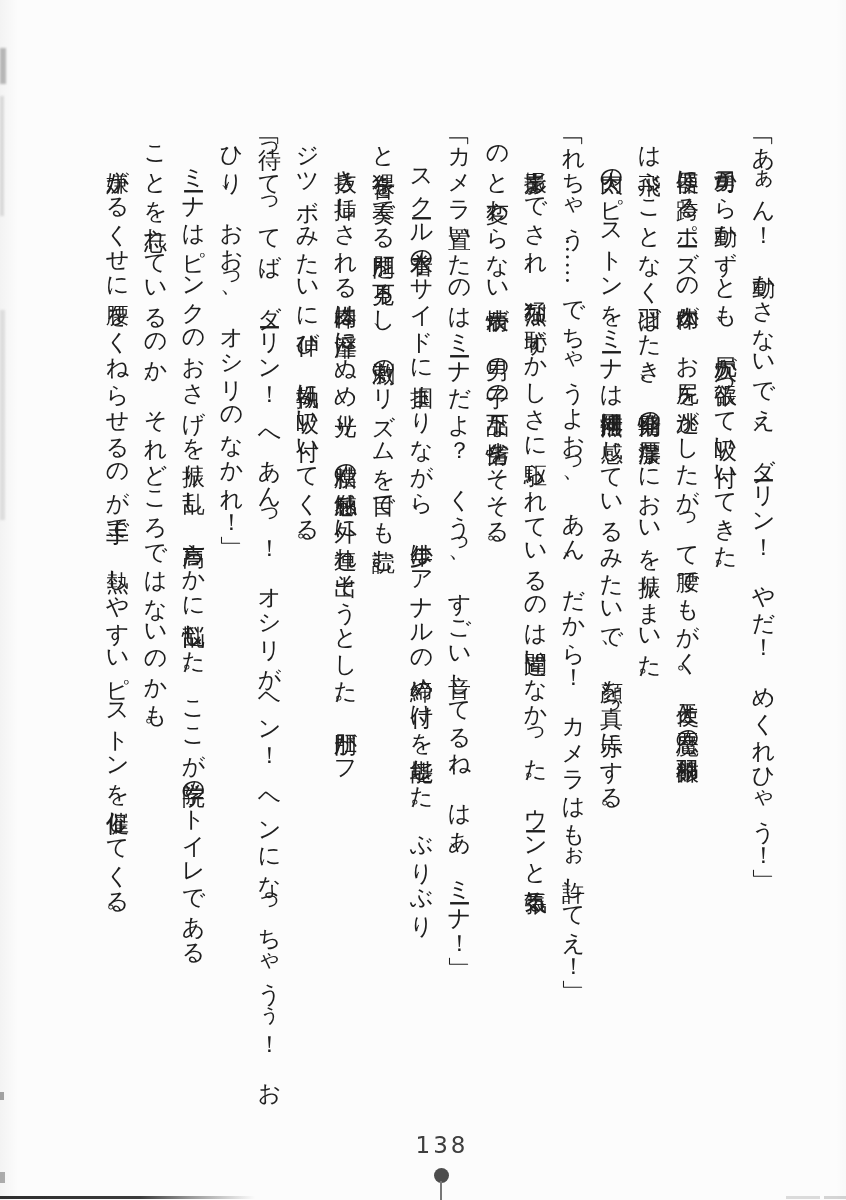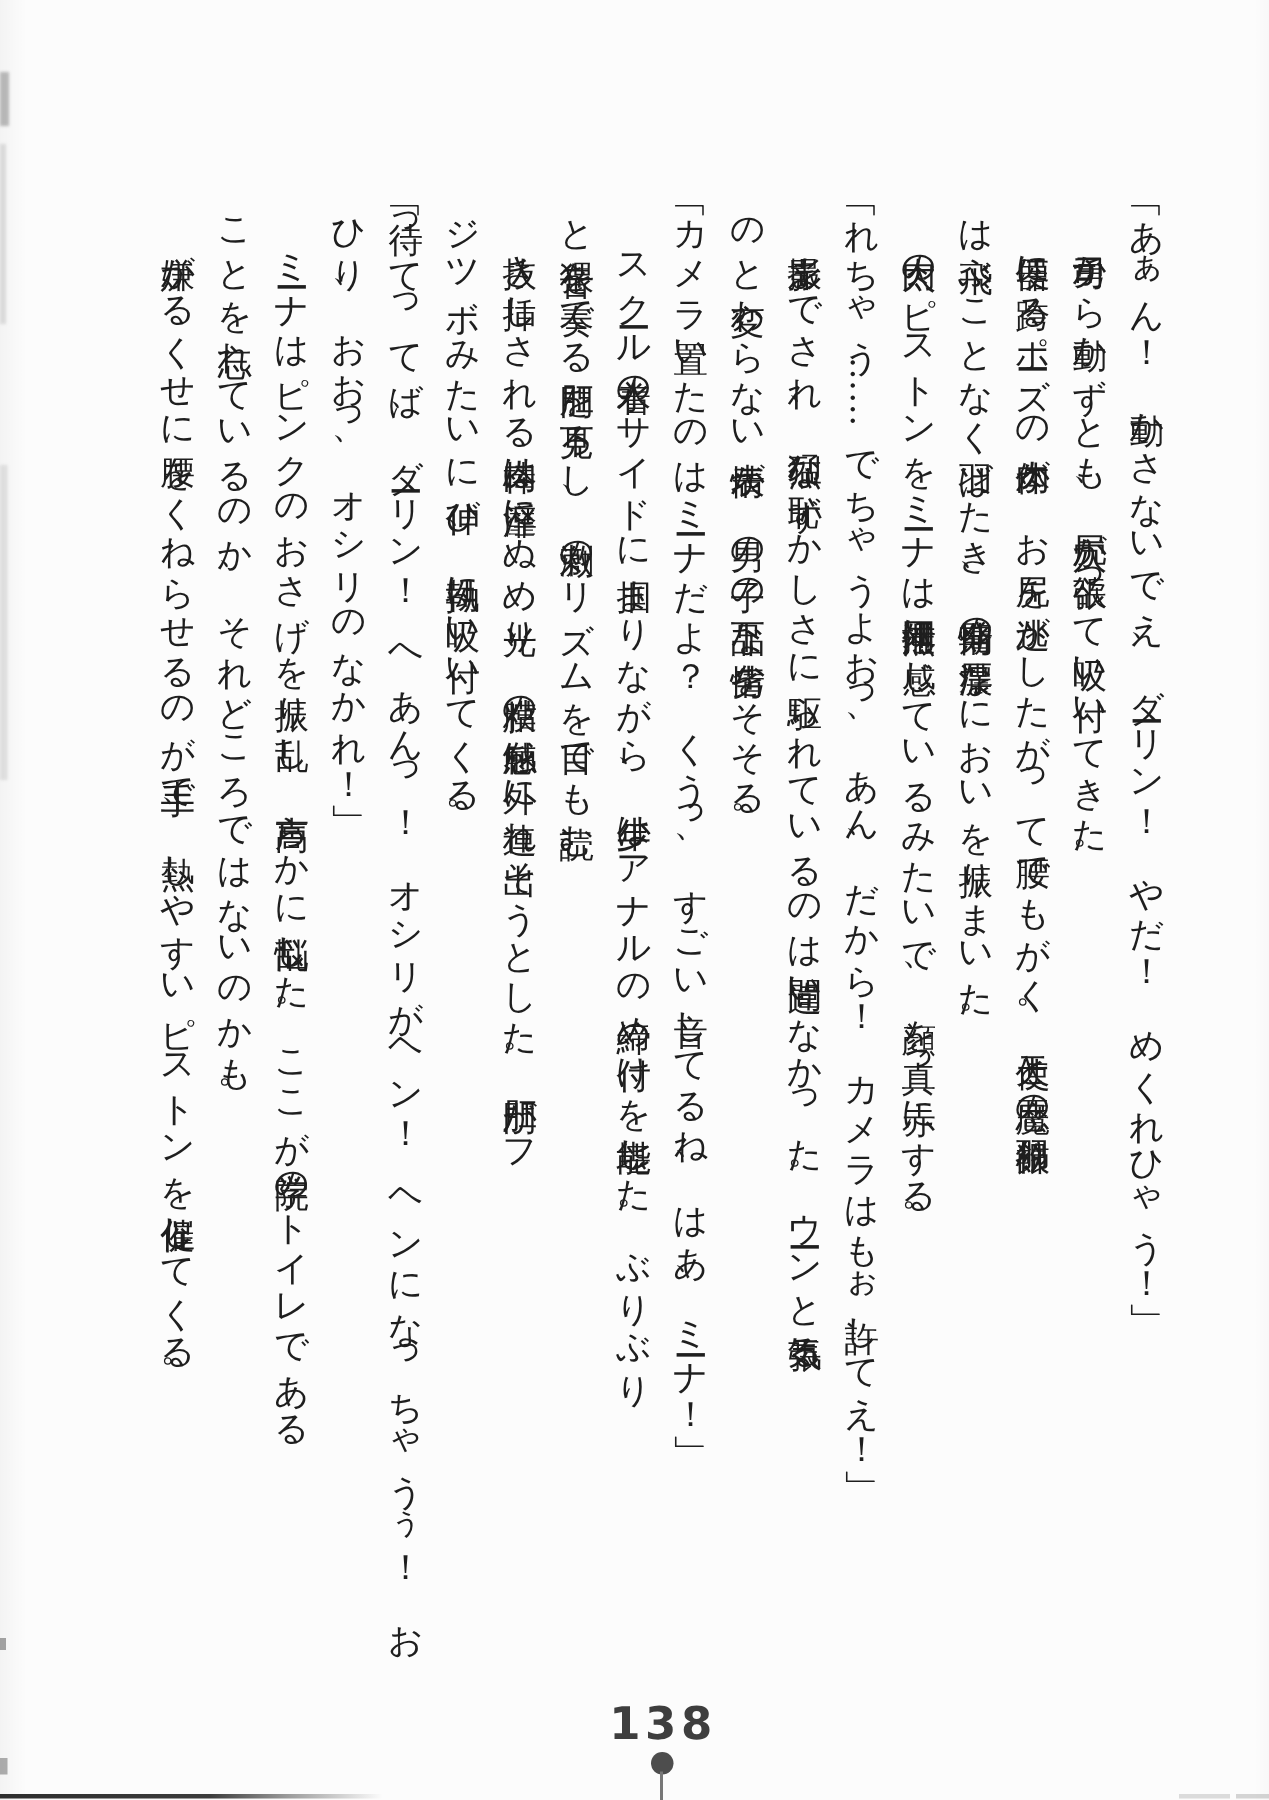--- a/index.html
+++ b/index.html
@@ -38,22 +38,22 @@
   .text-line {
     margin: 0;
     white-space: nowrap;
   }
   .page-number {
     position: absolute;
     top: 1132px;
     left: 442px;
     transform: translateX(-50%);
     font-family: "DejaVu Sans", "Liberation Sans", sans-serif;
-    font-size: 30px;
-    font-weight: 700;
+    font-size: 23px;
+    font-weight: 400;
     letter-spacing: 3px;
     color: #3e3e3e;
   }
   .ornament-dot {
     position: absolute;
     left: 434px;
     top: 1168px;
     width: 15px;
     height: 15px;
     border-radius: 50%;

